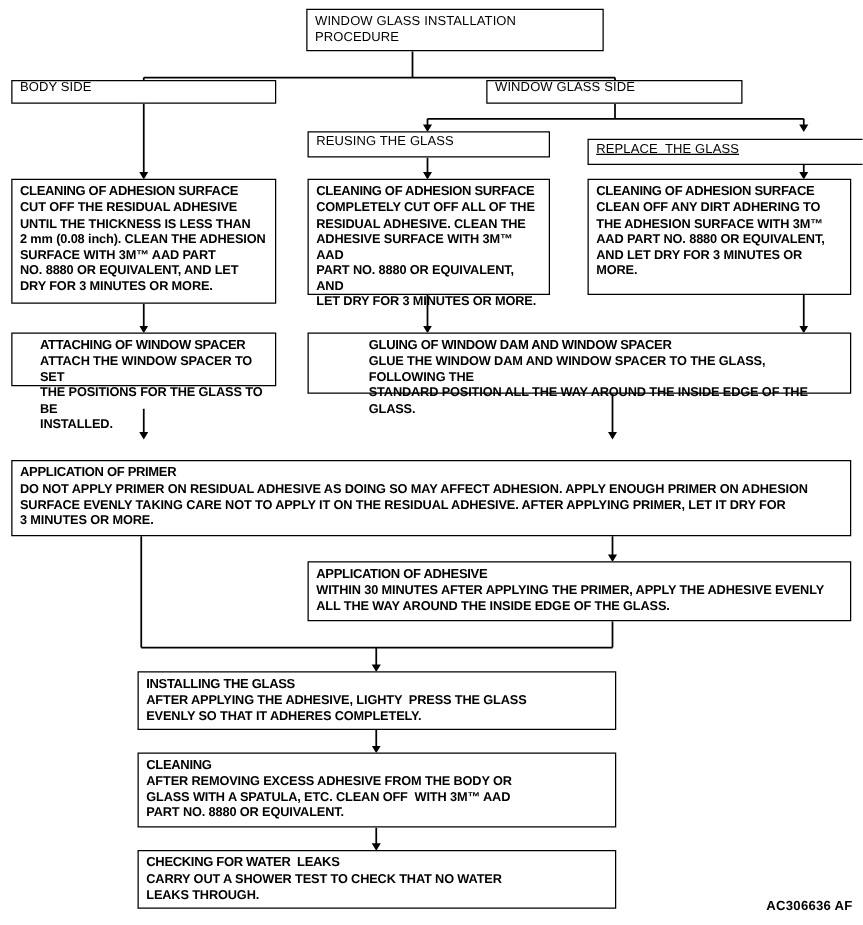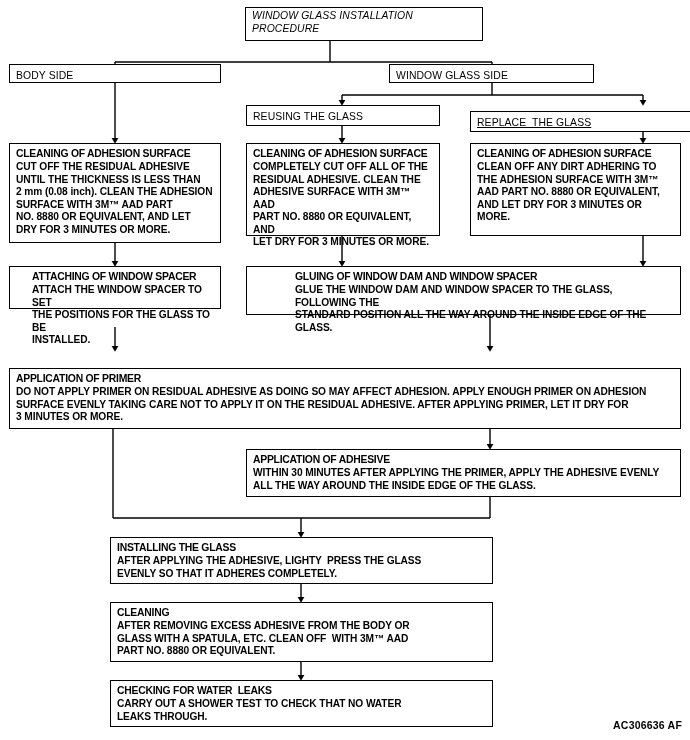--- a/index.html
+++ b/index.html
@@ -55,25 +55,24 @@
   }
   
   .label-node .title {
     font-weight: normal;
     font-size: 10.4px;
     line-height: 13px;
     letter-spacing: 0.1px;
   }
   .label-node {
     display: flex;
-    align-items: flex-start;
+    align-items: flex-end;
   }
   .label-node.top-align {
-    align-items: flex-end;
-    font-style: italic;
+    align-items: center;
   }
   
   #figure-code {
     position: absolute;
     right: 8px;
     bottom: 9px;
     font-size: 10.5px;
     font-weight: bold;
     letter-spacing: 0.2px;
   }

